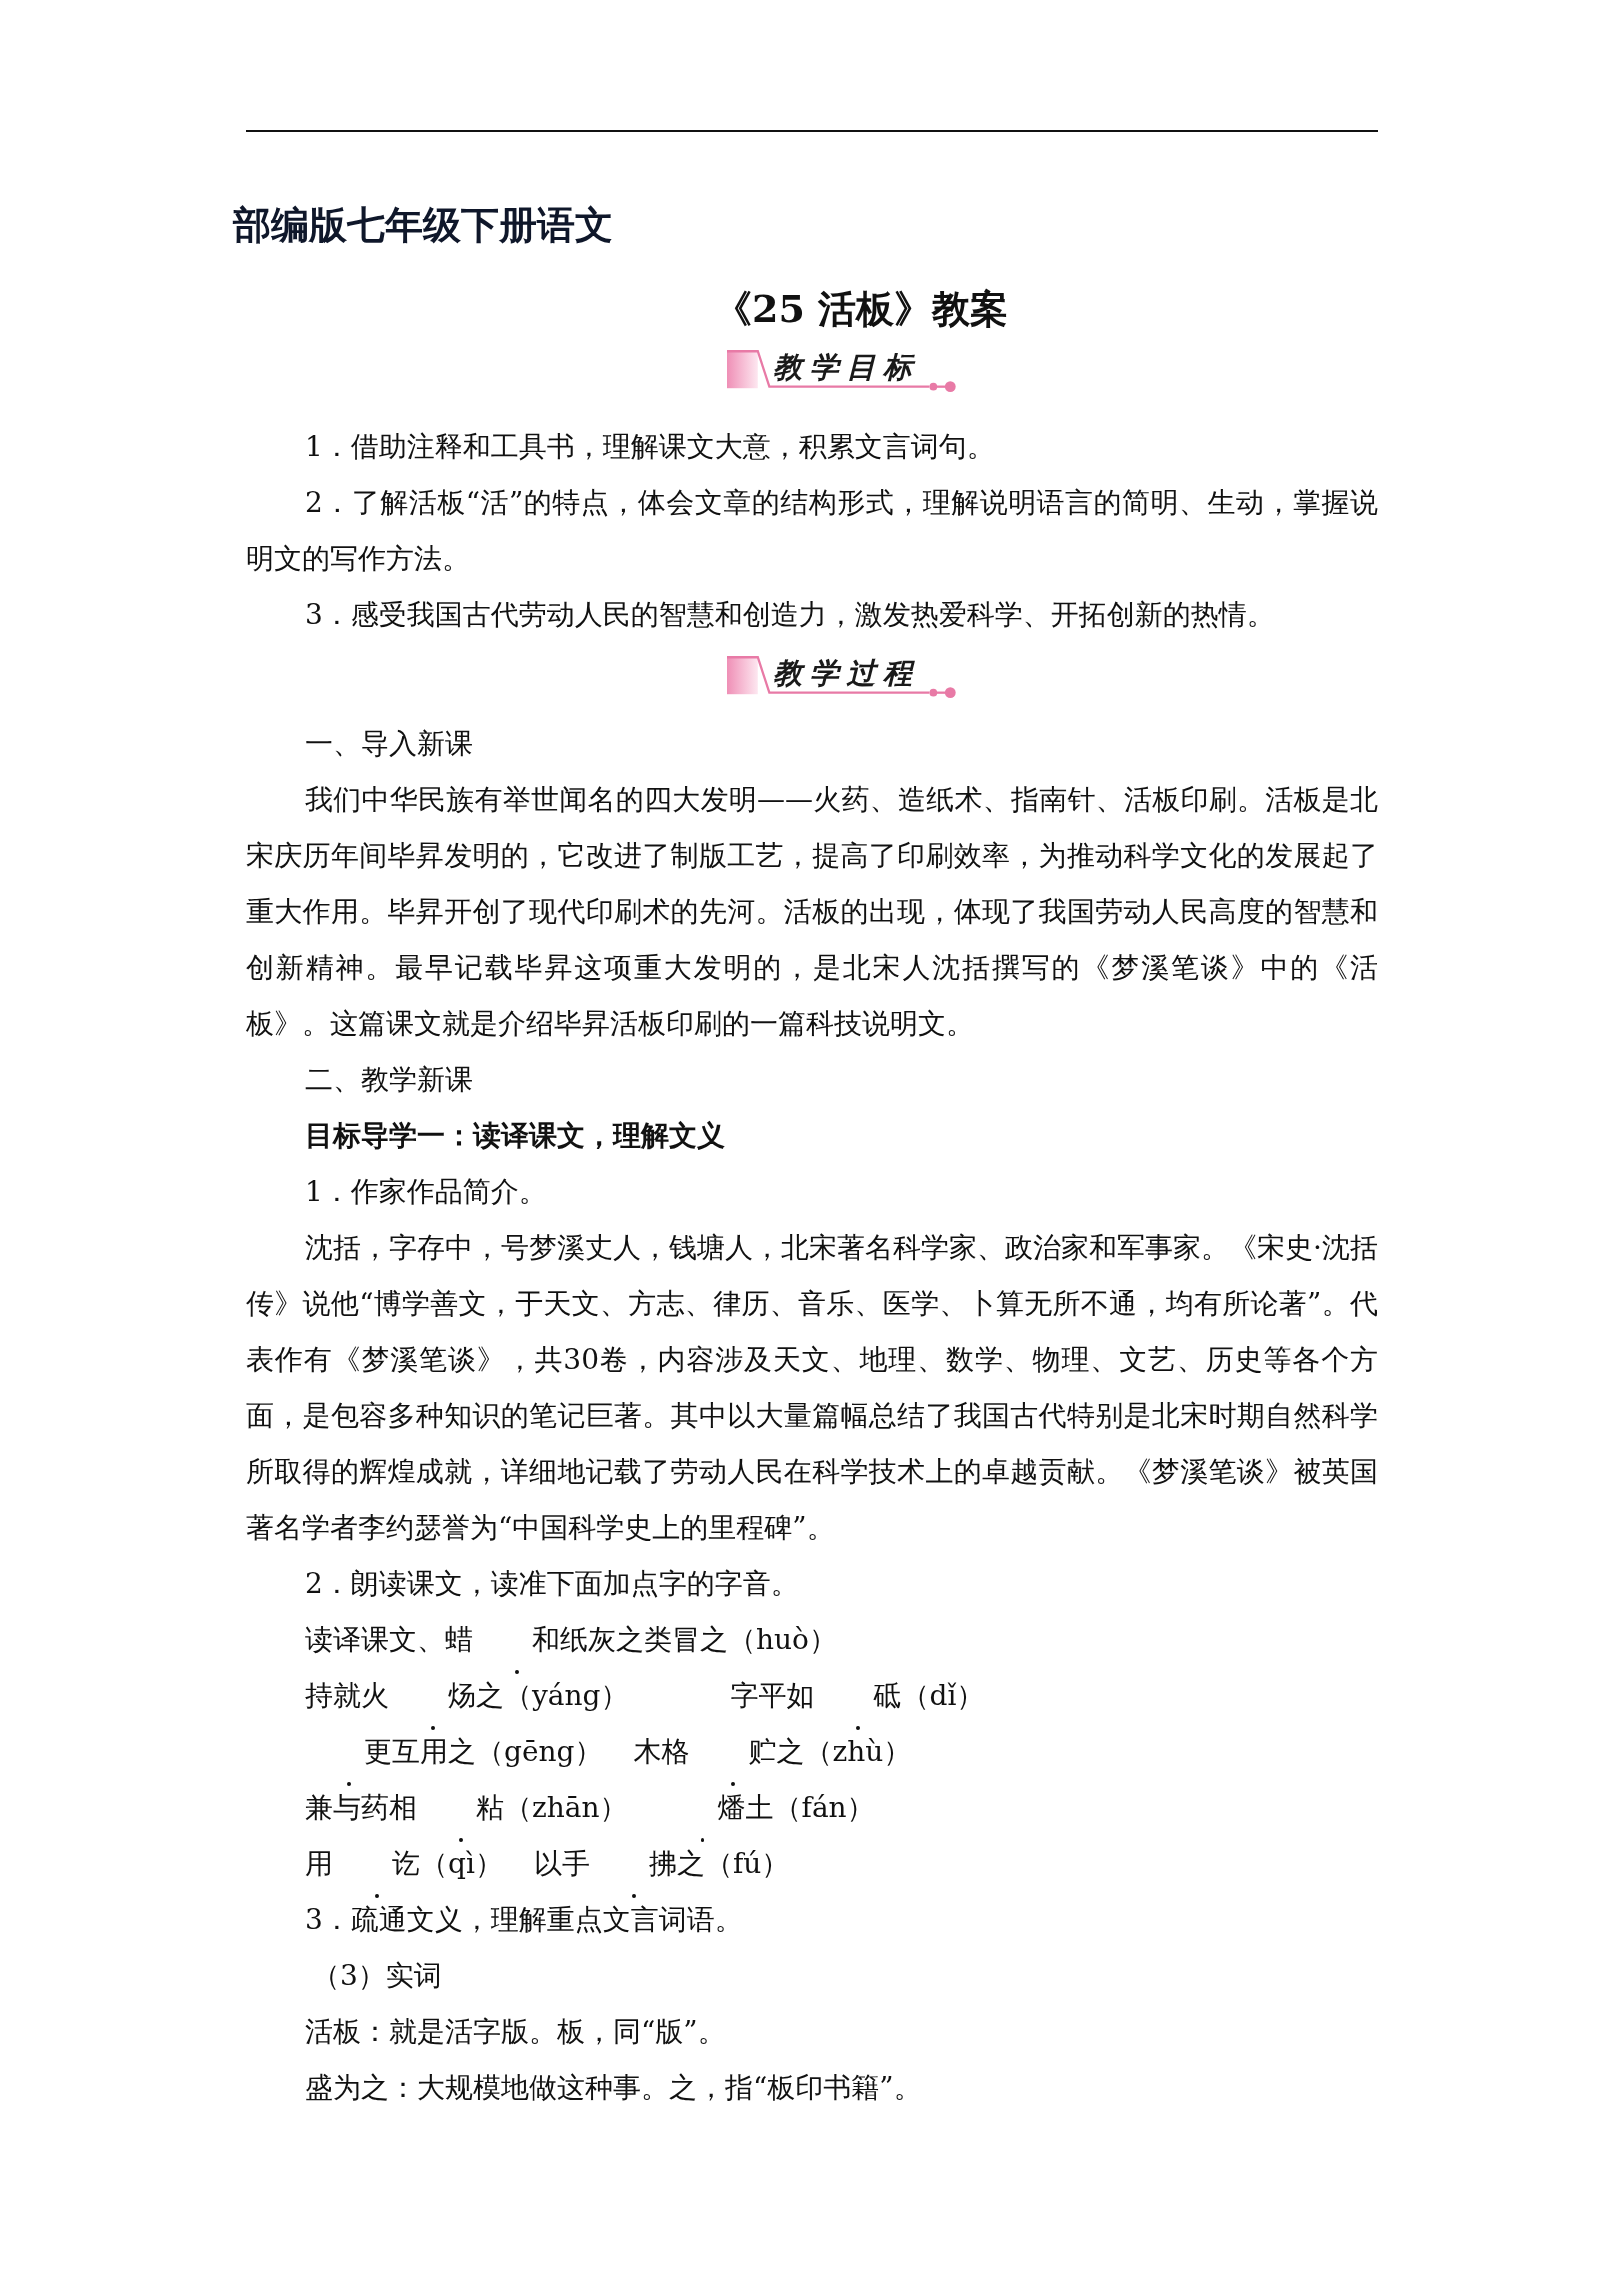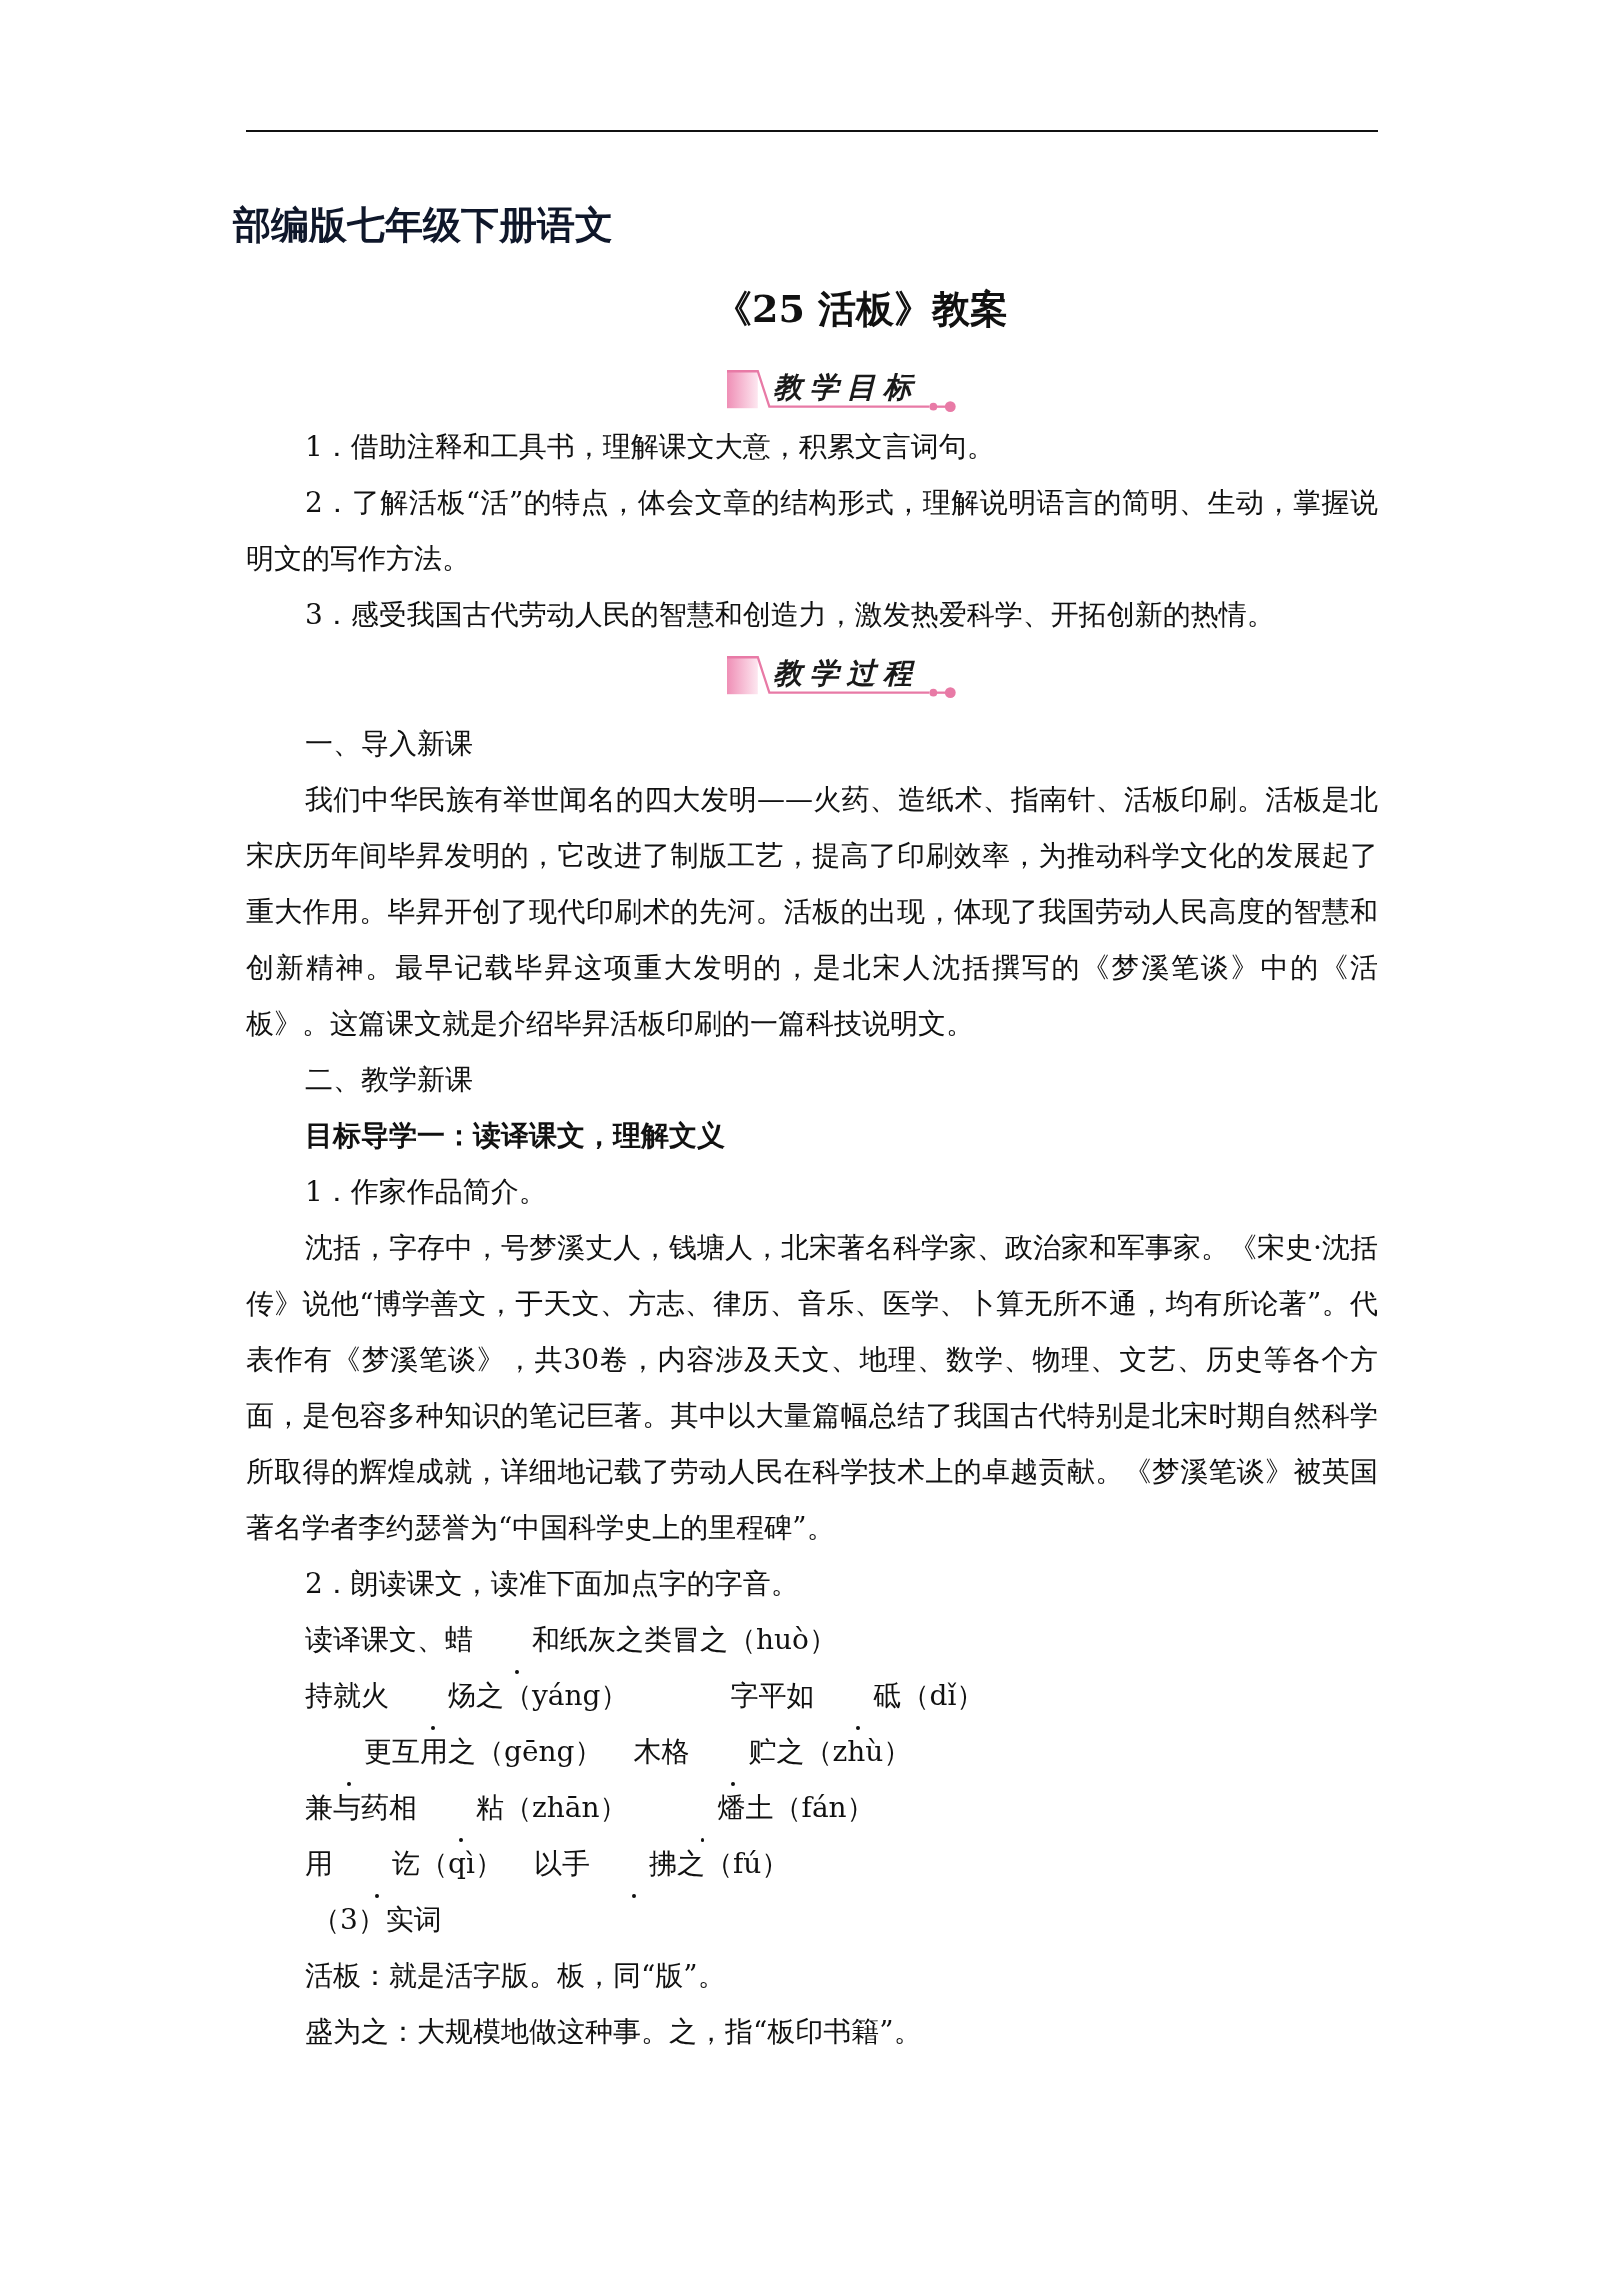--- a/index.html
+++ b/index.html
@@ -56,21 +56,21 @@
   .sub-indent { padding-left: 66px; }
 </style>
 </head>
 <body>
 
 <div class="top-rule"></div>
 
 <div class="series-title">部编版七年级下册语文</div>
 <div class="lesson-title">《25  活板》教案</div>
 
-<div class="badge" style="top:368px;text-decoration:underline;">
+<div class="badge" style="top:348px;text-decoration:underline;">
   <svg width="231" height="45" viewBox="0 0 300 58">
     <defs>
       <linearGradient id="bg1" x1="0" x2="1" y1="0" y2="0">
         <stop offset="0" stop-color="#ef8fb6"></stop>
         <stop offset="1" stop-color="#fde7f0"></stop>
       </linearGradient>
     </defs>
     <rect x="0" y="4" width="40" height="48" fill="url(#bg1)"></rect>
     <polyline points="0,4 40,4 55,50 263,50" fill="none" stroke="#e87aa6" stroke-width="3"></polyline>
     <circle cx="268" cy="50" r="5" fill="#e87aa6"></circle>
@@ -121,17 +121,18 @@
   <p class="p indent">
     <span></span><span class="dot">更</span><span>互用之</span><span>（gēng）</span><span class="gap" style="width:31px;"></span><span>木格</span><span class="dot">贮</span><span>之</span><span>（zhù）</span>
   </p>
   <p class="p indent">
     <span>兼与药相</span><span class="dot">粘</span><span></span><span>（zhān）</span><span class="gap" style="width:31px;"></span><span></span><span class="dot">燔</span><span>土</span><span>（fán）</span>
   </p>
   <p class="p indent">
     <span>用</span><span class="dot">讫</span><span></span><span>（qì）</span><span class="gap" style="width:31px;"></span><span>以手</span><span class="dot">拂</span><span>之</span><span>（fú）</span>
   </p>
 
+  <p class="p indent">3．疏通文义，理解重点文言词语。</p>
   <p class="p sub-indent">（3）实词</p>
   <p class="p indent">活板：就是活字版。板，同“版”。</p>
   <p class="p indent">盛为之：大规模地做这种事。之，指“板印书籍”。</p>
 </div>
 
 
 </body></html>

